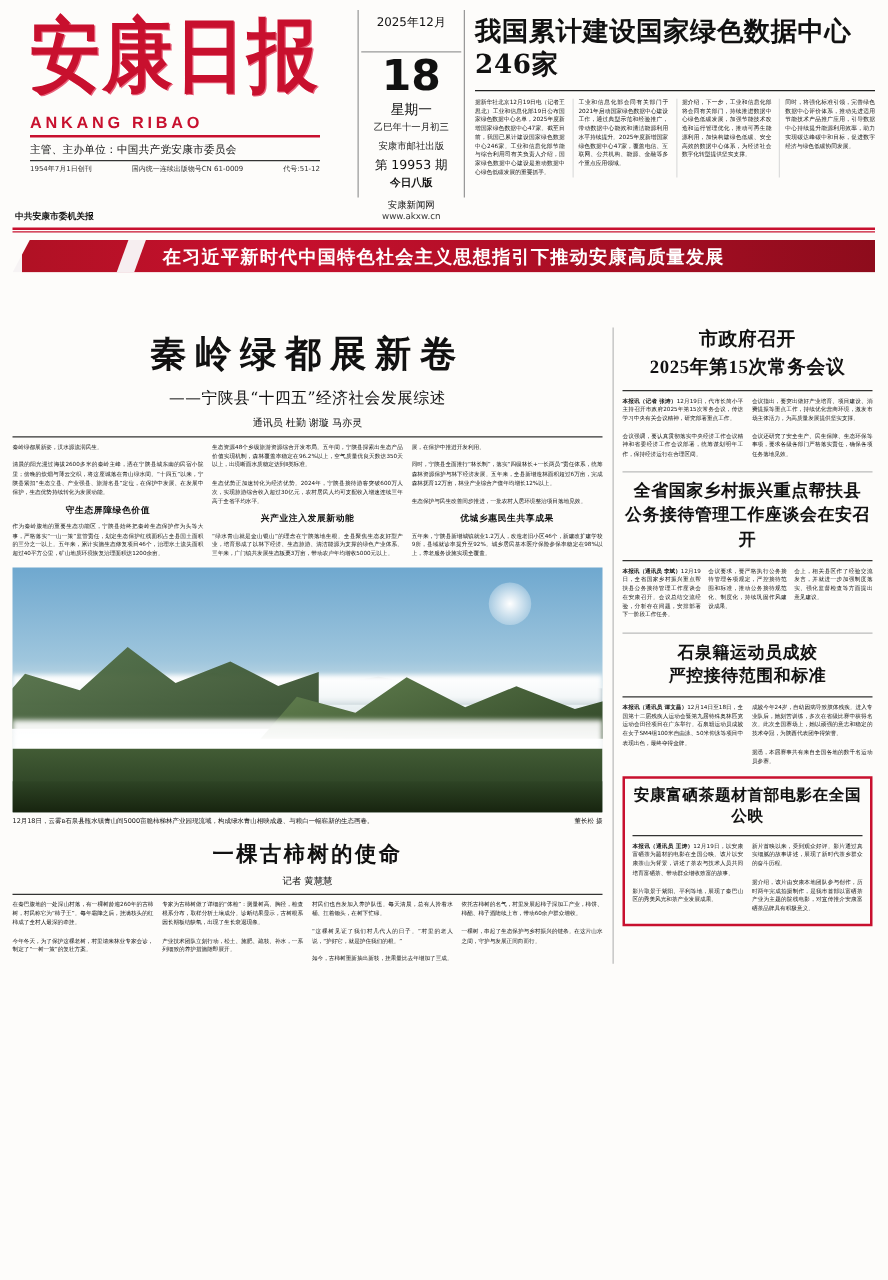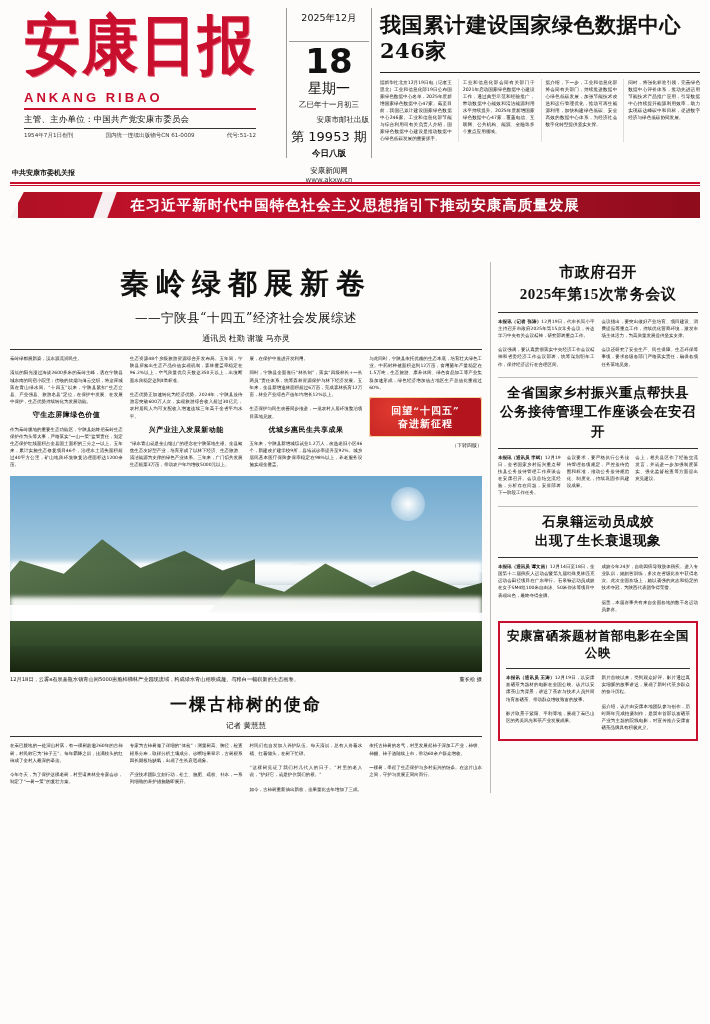--- a/index.html
+++ b/index.html
@@ -48,24 +48,24 @@
     margin-top:3px; font-size:5.6px; color:#333; letter-spacing:0px;
     display:flex; justify-content:space-between; width:232px;
   }
 
   .date-block {
     width: 86px; border-left:1px solid #999; border-right:1px solid #999;
     text-align:center; padding:4px 2px; margin-top:2px; height:150px;
   }
   .date-y { font-size:9.5px; color:#111; border-bottom:1px solid #999; padding-bottom:16px;}
   .date-d { font-size:34px; font-weight:700; line-height:1.05; padding-top:2px;}
-  .date-w { font-size:14px; }
+  .date-w { font-size:11px; }
   .date-l { font-size:7.5px; color:#222; margin-top:2px; }
-  .date-misc { font-size:7.5px; color:#222; margin-top:4px; line-height:1.5;text-align:right; }
-  .date-issue { font-size:13px; margin-top:3px;text-align:center; }
+  .date-misc { font-size:7.5px; color:#222; margin-top:4px; line-height:1.5; }
+  .date-issue { font-size:10px; margin-top:3px;text-align:center; }
   .date-pages { font-size:8.5px; font-weight:700; margin-top:2px; }
   .date-org { font-size:7.5px; margin-top:6px; color:#111; }
   .date-url { font-size:7px; color:#333; }
 
   .lead-block { flex:1; padding-left:8px; }
   .lead-headline {
     font-family:"DejaVu Serif","Liberation Serif",serif;
     font-size:21px; font-weight:700; letter-spacing:0.5px; line-height:1.25;
     padding-top:6px;
   }
@@ -278,30 +278,20 @@
           <div style="white-space:pre-line">“绿水青山就是金山银山”的理念在宁陕落地生根。全县聚焦生态友好型产业，培育形成了以林下经济、生态旅游、清洁能源为支撑的绿色产业体系。三年来，广门镇共发展生态板栗3万亩，带动农户年均增收5000元以上。</div>
         </div>
         <div class="col">
           <div style="white-space:pre-line">展，在保护中推进开发利用。
 
 同时，宁陕县全面推行“林长制”，落实“四级林长+一长两员”责任体系，统筹森林资源保护与林下经济发展。五年来，全县新增造林面积超过6万亩，完成森林抚育12万亩，林业产业综合产值年均增长12%以上。
 
 生态保护与民生改善同步推进，一批农村人居环境整治项目落地见效。</div>
           <div class="sec-h">优城乡惠民生共享成果</div>
           <div style="white-space:pre-line">五年来，宁陕县新增城镇就业1.2万人，改造老旧小区46个，新建改扩建学校9所，县域就诊率提升至92%。城乡居民基本医疗保险参保率稳定在98%以上，养老服务设施实现全覆盖。</div>
-        </div>
-        <div class="col">
-          <div style="white-space:pre-line">与此同时，宁陕县依托优越的生态本底，培育壮大绿色工业。中药材种植面积达到12万亩，食用菌年产量稳定在1.5万吨，生态旅游、康养休闲、绿色食品加工等产业集群加速形成，绿色经济增加值占地区生产总值比重超过60%。</div>
-          <div class="stamp">
-            <div>
-              <span>回望“十四五”</span>
-              <span>奋进新征程</span>
-            </div>
-          </div>
-          <div class="right-note">（下转四版）</div>
         </div>
       </div>
 
       <div class="photo-wrap">
         <div class="photo">
           <div class="sun"></div>
           <div class="ridge-far"></div>
           <div class="cloud-band cb1"></div>
           <div class="mtn"></div>
           <div class="mtn2"></div>
@@ -364,21 +354,21 @@
             <span class="dateline">本报讯（通讯员 李斌）</span><span style="white-space:pre-line">12月19日，全省国家乡村振兴重点帮扶县公务接待管理工作座谈会在安康召开。会议总结交流经验，分析存在问题，安排部署下一阶段工作任务。</span>
           </div>
           <div class="col" style="white-space:pre-line">会议要求，要严格执行公务接待管理各项规定，严控接待范围和标准，推动公务接待规范化、制度化，持续巩固作风建设成果。</div>
           <div class="col" style="white-space:pre-line">会上，相关县区作了经验交流发言，并就进一步加强制度落实、强化监督检查等方面提出意见建议。</div>
         </div>
       </div>
 
       <div style="margin-top:9px">
         <div class="r-rule-thin"></div>
         <div class="r-h small">石泉籍运动员成姣</div>
-        <div class="r-h small">出现了生长衰退现象</div>
+        <div class="r-h small">严控接待范围和标准</div>
         <div class="r-rule"></div>
         <div class="r-txt2">
           <div class="col">
             <span class="dateline">本报讯（通讯员 谭文昌）</span><span style="white-space:pre-line">12月14日至18日，全国第十二届残疾人运动会暨第九届特殊奥林匹克运动会田径项目在广东举行。石泉籍运动员成姣在女子SM4组100米自由泳、50米仰泳等项目中表现出色，最终夺得金牌。</span>
           </div>
           <div class="col" style="white-space:pre-line">成姣今年24岁，自幼因病导致肢体残疾。进入专业队后，她刻苦训练，多次在省级比赛中获得名次。此次全国赛场上，她以顽强的意志和稳定的技术夺冠，为陕西代表团争得荣誉。
 
 据悉，本届赛事共有来自全国各地的数千名运动员参赛。</div>
         </div>
       </div>

